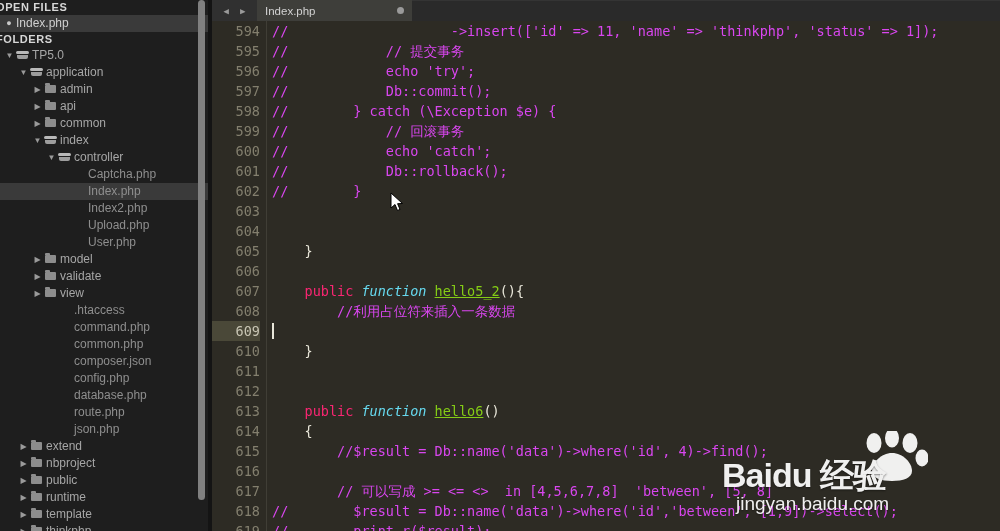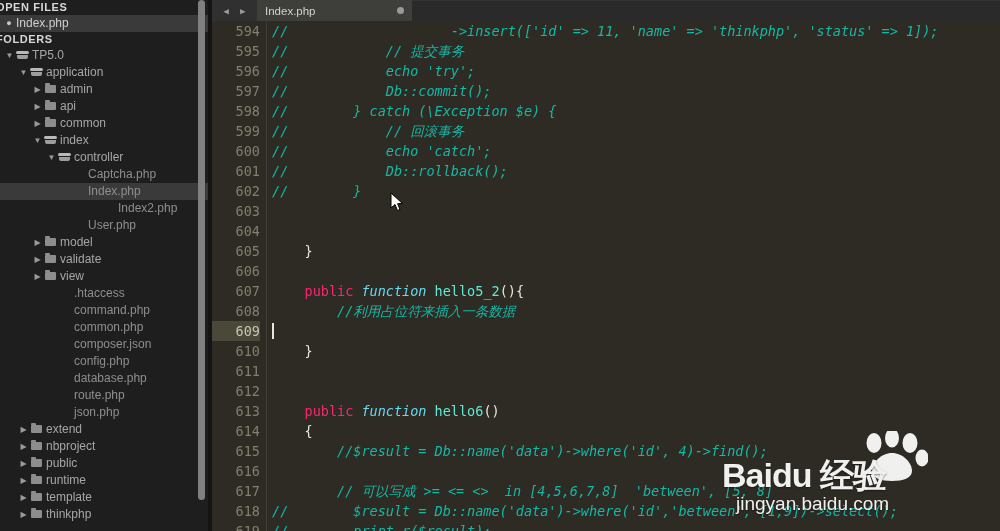--- a/index.html
+++ b/index.html
@@ -96,24 +96,24 @@
   .ln{
     position:relative; height:20px; line-height:20px; white-space:pre;
     font-family:"DejaVu Sans Mono", monospace; font-size:13.5px;
   }
   .ln .num{
     position:absolute; left:0; top:0; width:48px; text-align:right;
     color:#837f6e; font-size:13.5px;
   }
   .ln.cur .num{ background:#4a4838; color:#c9c6b4; }
   .ln .txt{ position:absolute; left:60px; top:0; white-space:pre; }
-  .cmt{ color:#14b8a6;font-style:italic; }
+  .cmt{ color:#d946ef; }
   .kw{ color:#f92672; }
   .fn-kw{ color:#66d9ef; font-style:italic; }
-  .fname{ color:#5eead4; }
+  .fname{ color:#84cc16;text-decoration:underline; }
   .plain{ color:#e8e6d9; }
   .punc{ color:#e8e6d9; }
   #caret{
     position:absolute; left:60px; width:1.5px; height:16px;
     background:#e8e6d9; top:2px;
   }
 
   
   #wm{
     position:absolute; right:16px; bottom:8px; width:300px; height:92px;
@@ -200,24 +200,29 @@
         <div class="sb-row dim" style="padding-left: 60px;">
           <span class="arw none">▶</span>
           <span class="fico"></span>
           <span class="sb-label">Captcha.php</span>
         </div>
         <div class="sb-row sel dim" style="padding-left: 60px;">
           <span class="arw none">▶</span>
           <span class="fico"></span>
           <span class="sb-label">Index.php</span>
         </div>
-        <div class="sb-row dim" style="padding-left: 90px;">
+        <div class="sb-row dim" style="padding-left: 60px;">
           <span class="arw none">▶</span>
           <span class="fico"></span>
           <span class="sb-label">Index2.php</span>
+        </div>
+        <div class="sb-row dim" style="padding-left: 60px;">
+          <span class="arw none">▶</span>
+          <span class="fico"></span>
+          <span class="sb-label">Upload.php</span>
         </div>
         <div class="sb-row dim" style="padding-left: 60px;">
           <span class="arw none">▶</span>
           <span class="fico"></span>
           <span class="sb-label">User.php</span>
         </div>
         <div class="sb-row" style="padding-left: 32px;">
           <span class="arw">▶</span>
           <span class="fico">
             <span class="closed"></span>

